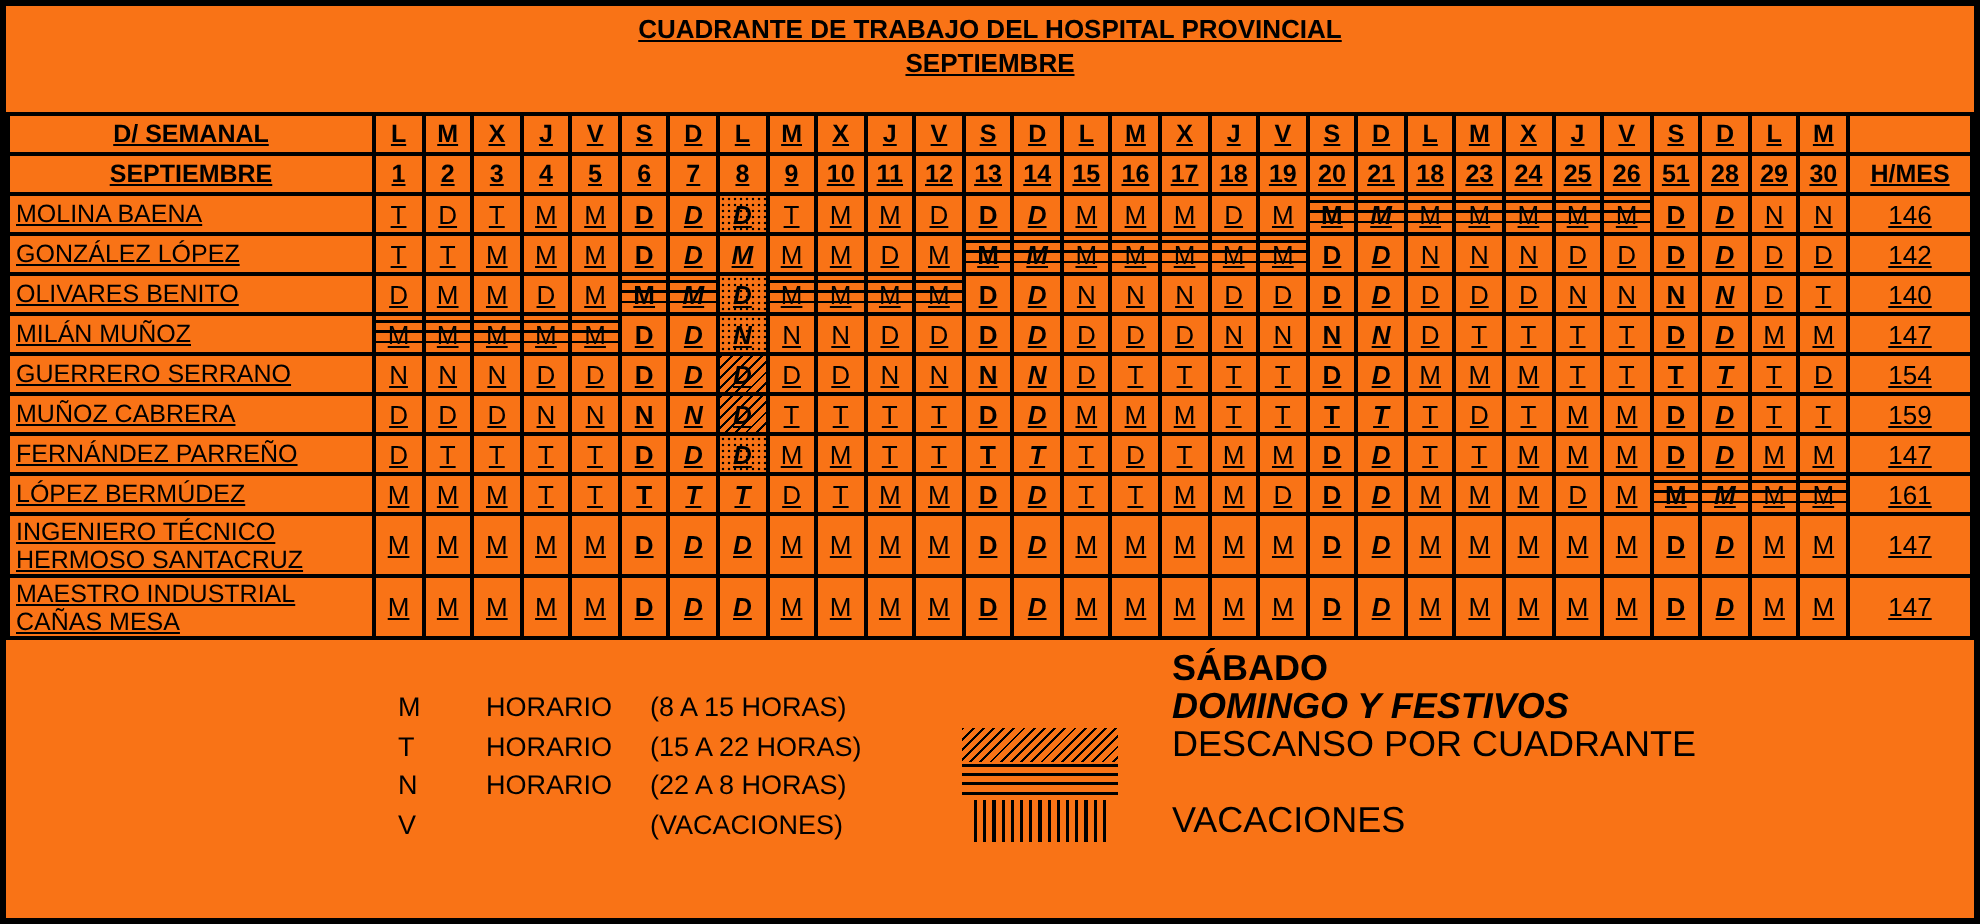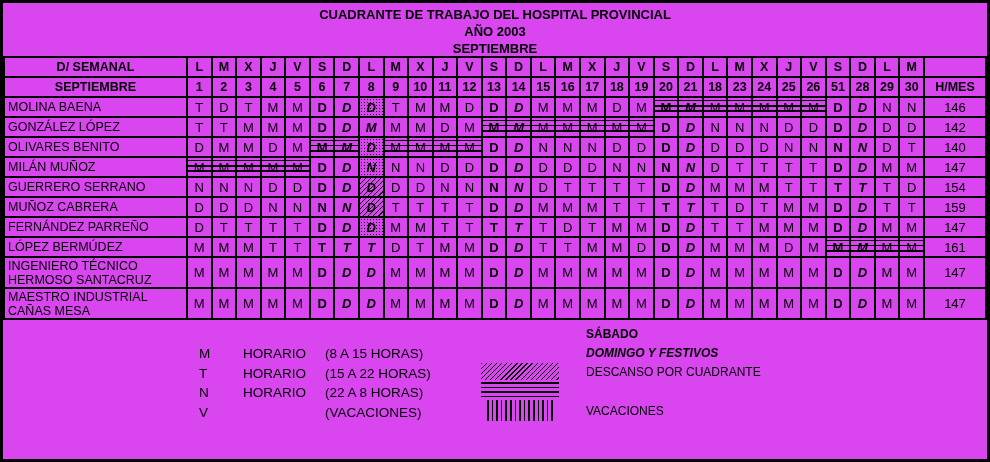--- a/index.html
+++ b/index.html
@@ -1,20 +1,20 @@
 <!DOCTYPE html>
 <html><head>
 <meta charset="utf-8">
 <style>
   html,body{margin:0;padding:0;background:#fff;}
   .sheet{
     width:990px;height:462px;box-sizing:border-box;
-    border:3px solid #000;background:#d946ef;color:#000;
+    border:3px solid #000;background:#f97316;color:#000;
     font-family:"Liberation Sans",sans-serif;
-    display:flex;flex-direction:column;overflow:hidden;
+    display:flex;flex-direction:column;overflow:hidden;text-decoration:underline;
   }
   
   .titles{height:53px;flex:none;text-align:center;font-weight:bold;
           font-size:13px;line-height:17px;padding-top:3px;box-sizing:border-box;}
   
   table.grid{border-collapse:collapse;table-layout:fixed;width:100%;flex:none;}
   .grid col.c-name{width:183px;}
   .grid col.c-hmes{width:62px;}
   .grid th,.grid td{border:2px solid #000;padding:0;text-align:center;
                     vertical-align:middle;overflow:hidden;}
@@ -32,21 +32,21 @@
   .pq{background-image:repeating-linear-gradient(135deg,#000 0,#000 1px,
       transparent 1px,transparent 3.6px);}                
   .pc::after{content:"";position:absolute;left:0;right:0;top:2px;bottom:2px;
       background-image:repeating-linear-gradient(to bottom,#000 0,#000 1.3px,
       transparent 1.3px,transparent 5.2px);pointer-events:none;}              
   
   .legend{flex:1;position:relative;}
   .legend-left{position:absolute;left:196px;top:24px;font-size:13.5px;}
   .legend-left .lrow{display:grid;grid-template-columns:44px 82px auto;
                      height:19.5px;align-items:center;}
-  .legend-right{position:absolute;left:478px;top:4px;font-size:12px;}
+  .legend-right{position:absolute;left:478px;top:4px;font-size:18px;}
   .legend-right .prow{display:grid;grid-template-columns:80px auto;
                       column-gap:25px;height:19px;align-items:center;}
   .sw{width:78px;height:17px;}
   .sw-none{background:none;}
   .sw-stipple{background-image:radial-gradient(#000 0.7px,transparent 0.8px);
               background-size:3.5px 3.5px;}
   .sw-diagonal{background-image:repeating-linear-gradient(135deg,#000 0,#000 1px,
                transparent 1px,transparent 3.6px);}
   .sw-hlines{background-image:repeating-linear-gradient(to bottom,#000 0,#000 1.5px,
              transparent 1.5px,transparent 4.6px);}
@@ -55,21 +55,20 @@
   .lb-bold{font-weight:bold;}
   .lb-bi{font-weight:bold;font-style:italic;}
 </style>
 </head>
 <body>
 
 <div class="sheet">
 
   <div class="titles">
     <div>CUADRANTE DE TRABAJO DEL HOSPITAL PROVINCIAL</div>
-    <div>AÑO 2003</div>
     <div>SEPTIEMBRE</div>
   </div>
 
   <table class="grid">
     <colgroup>
         <col class="c-name">
         <col class="c-day">
         <col class="c-day">
         <col class="c-day">
         <col class="c-day">

